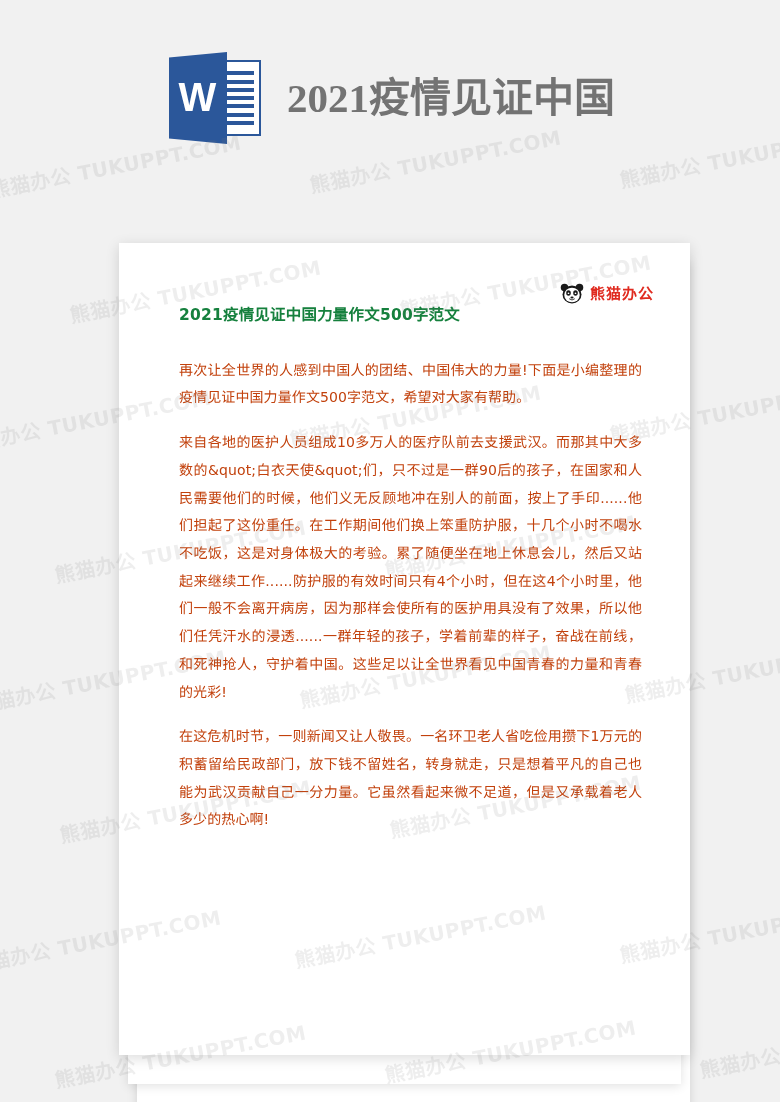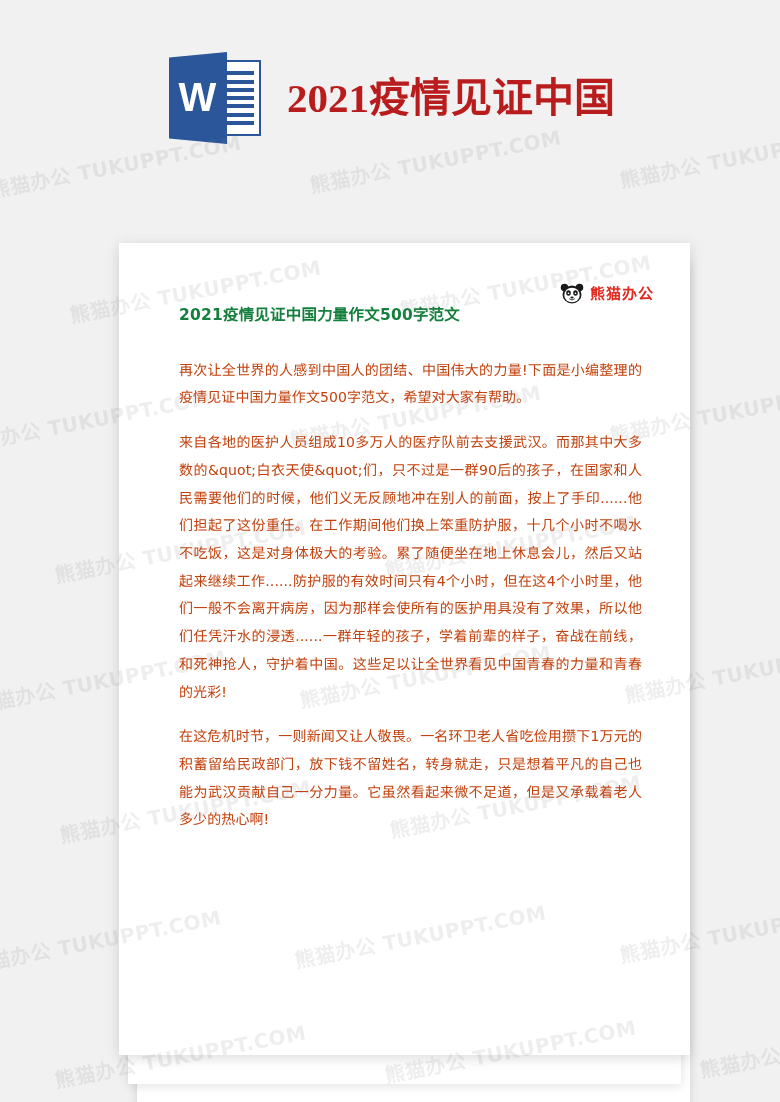--- a/index.html
+++ b/index.html
@@ -93,21 +93,21 @@
     line-height: 1;
     margin-top: -2px;
     margin-left: -2px;
     letter-spacing: -1px;
   }
   .header-title {
     font-family: "Liberation Serif", "DejaVu Serif", serif;
     font-weight: 700;
     font-size: 41px;
     line-height: 1.22;
-    color: #b91c1c;
+    color: #737373;
     text-align: left;
     max-width: 400px;
   }
   .header-title span { display: block; }
 
   
   .stack {
     position: absolute;
     z-index: 5;
     margin-top: 44px;

